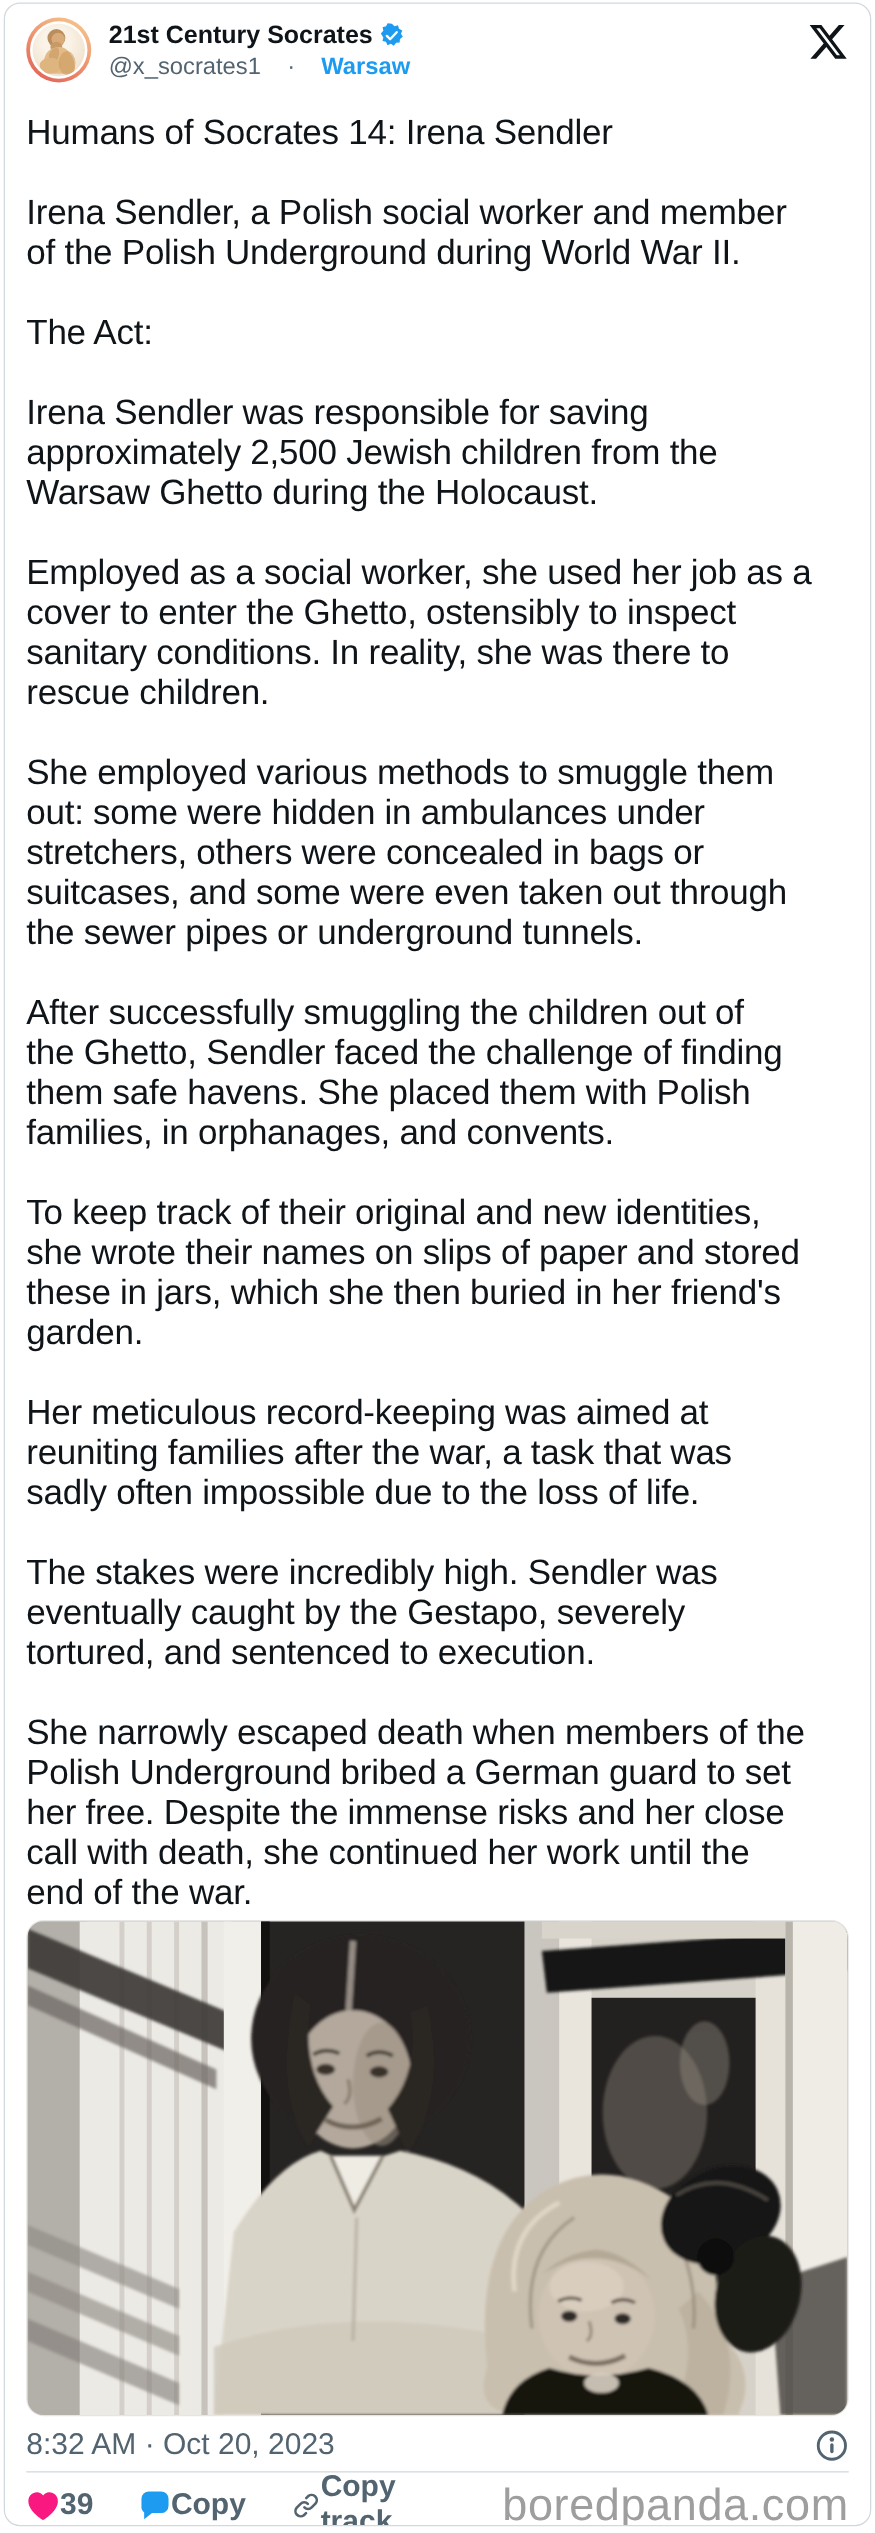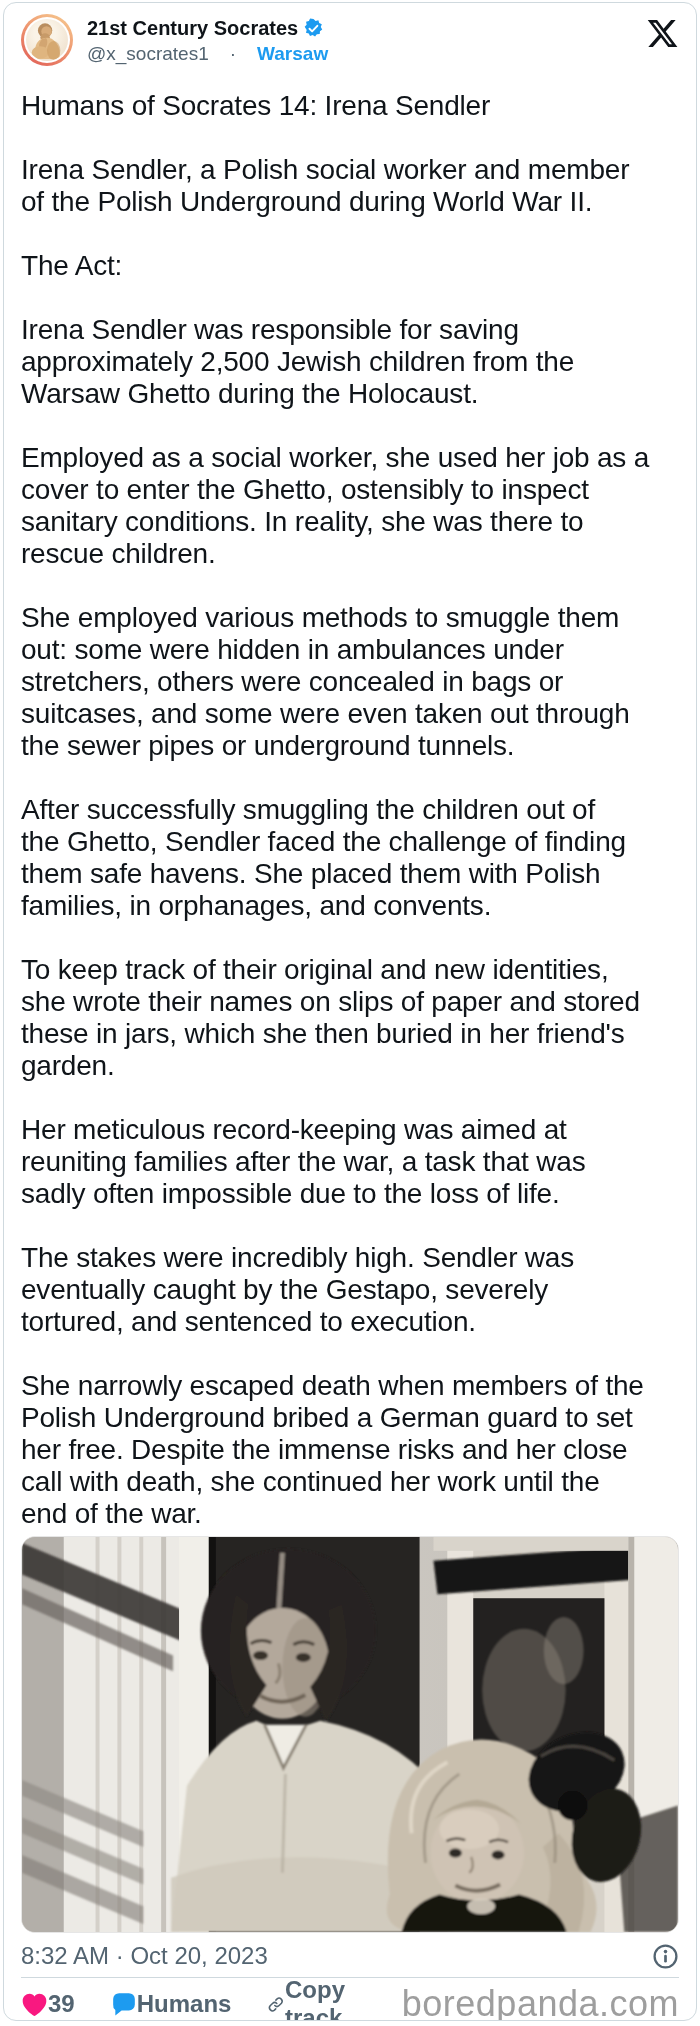--- a/index.html
+++ b/index.html
@@ -257,21 +257,21 @@
     <span class="action">
       <svg width="27" height="25" viewBox="0 0 24 22">
         <path fill="#f91880" d="M12 21.3S1.5 15 1.5 7.8C1.5 4.2 4.3 1.5 7.6 1.5c1.9 0 3.5.9 4.4 2.3.9-1.4 2.5-2.3 4.4-2.3 3.3 0 6.1 2.7 6.1 6.3C22.5 15 12 21.3 12 21.3z"></path>
       </svg>
       <span class="lbl">39</span>
     </span>
     <span class="action">
       <svg width="26" height="25" viewBox="0 0 24 23">
         <path fill="#1d9bf0" d="M2 6.5A5.5 5.5 0 0 1 7.5 1h9A5.5 5.5 0 0 1 22 6.5v5a5.5 5.5 0 0 1-5.5 5.5H9.8L4 21.6v-5.1A5.5 5.5 0 0 1 2 11.5z"></path>
       </svg>
-      <span class="lbl">Humans</span>
+      <span class="lbl">Copy</span>
     </span>
     <span class="action">
       <svg width="27" height="27" viewBox="0 0 24 24">
         <g fill="none" stroke="#536471" stroke-width="2.1" stroke-linecap="round">
           <path d="M10.6 13.4a4.2 4.2 0 0 0 5.9 0l3.2-3.2a4.2 4.2 0 0 0-5.9-5.9l-1.7 1.7"></path>
           <path d="M13.4 10.6a4.2 4.2 0 0 0-5.9 0l-3.2 3.2a4.2 4.2 0 0 0 5.9 5.9l1.7-1.7"></path>
         </g>
       </svg>
       <span class="lbl">Copy track</span>
     </span>

